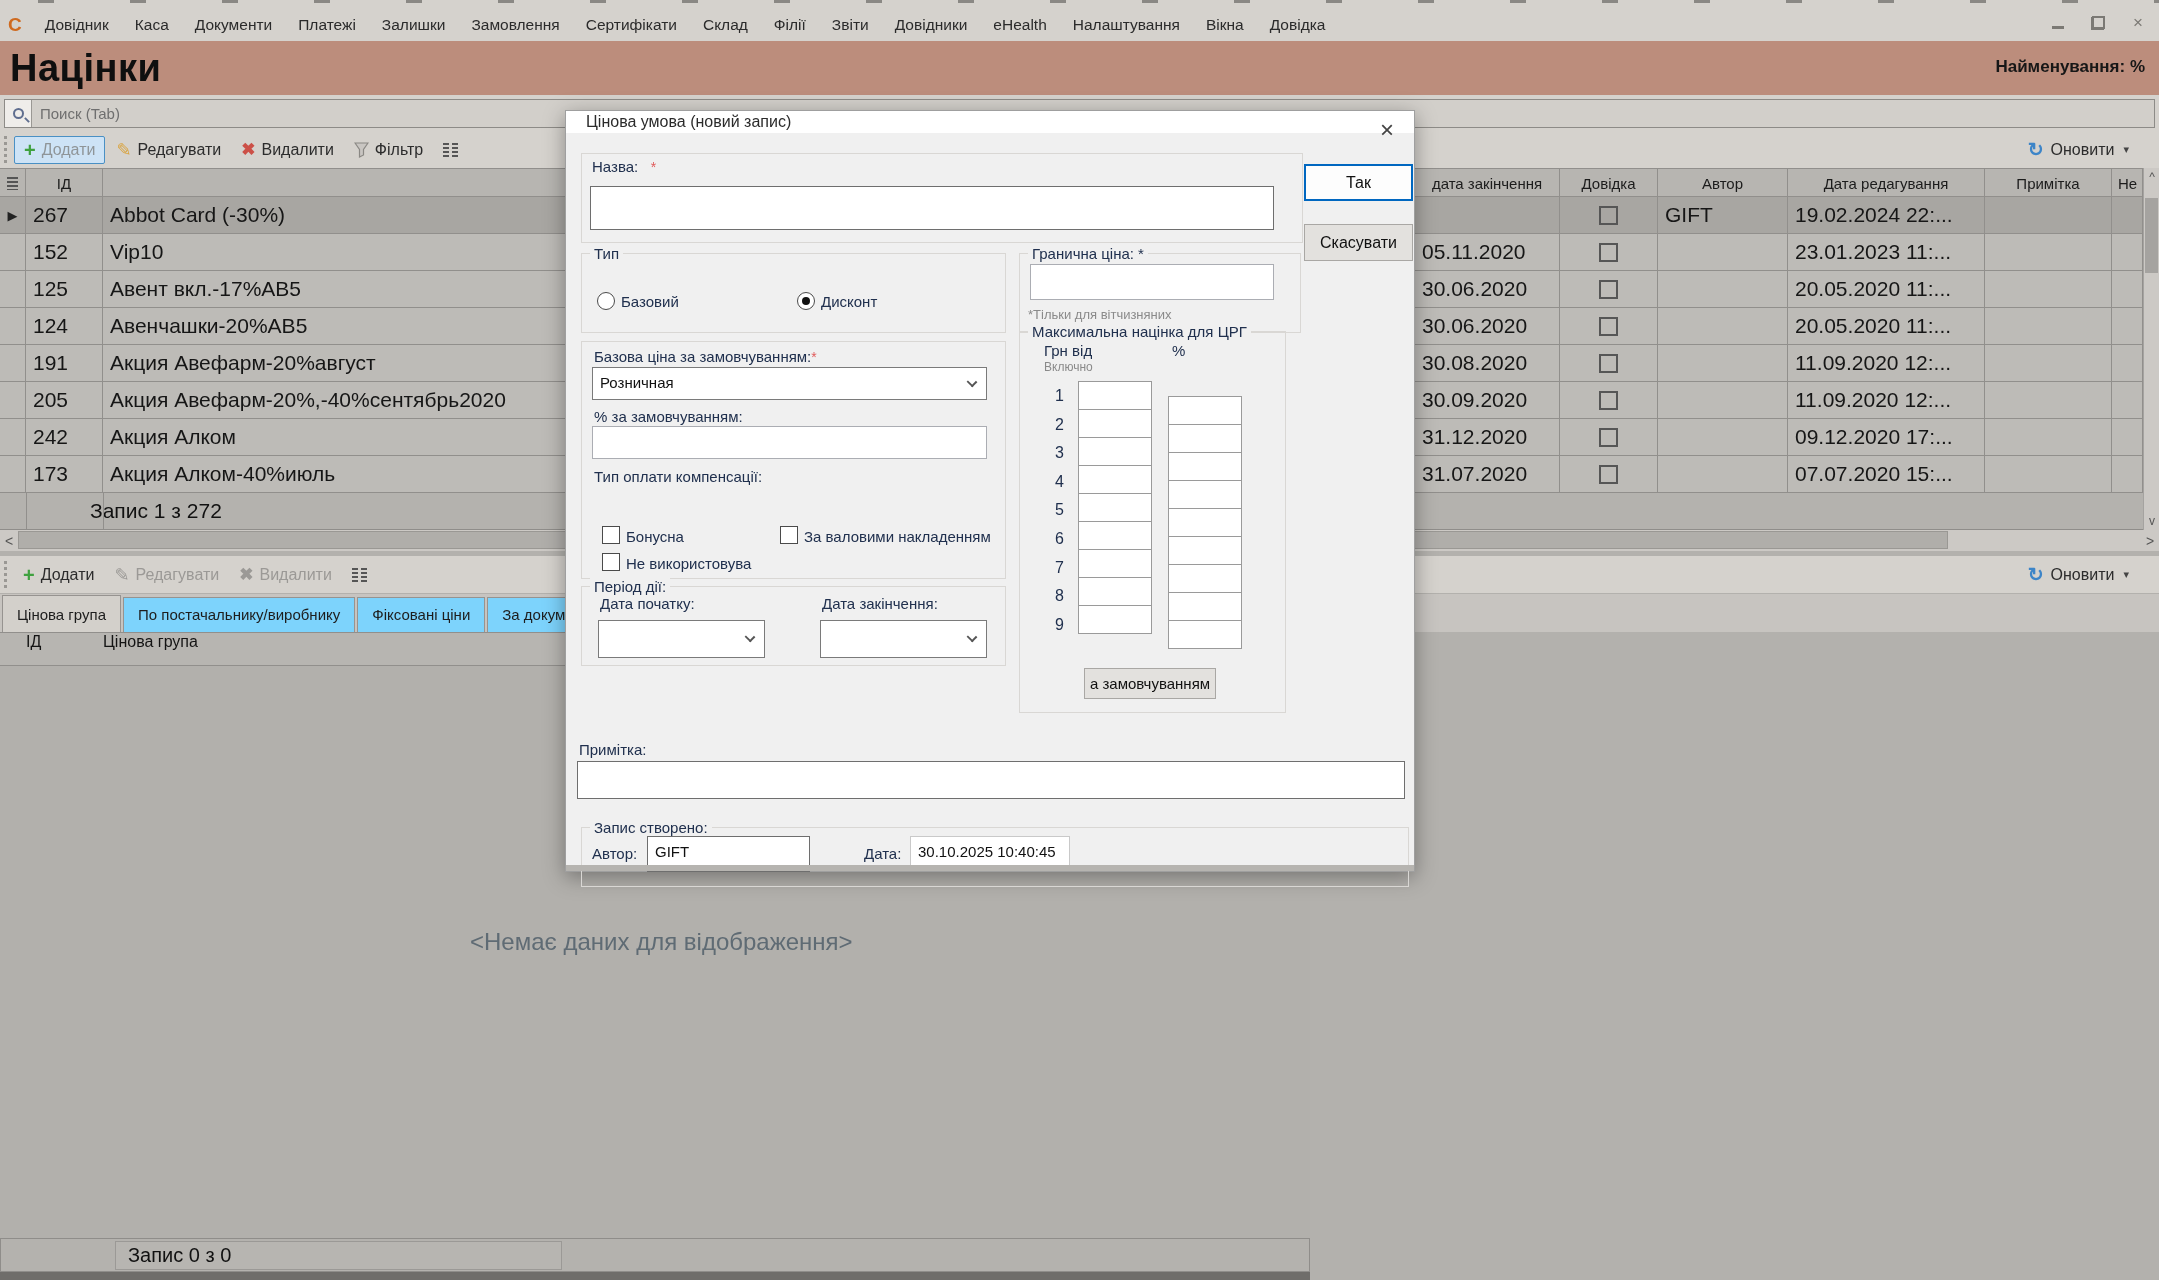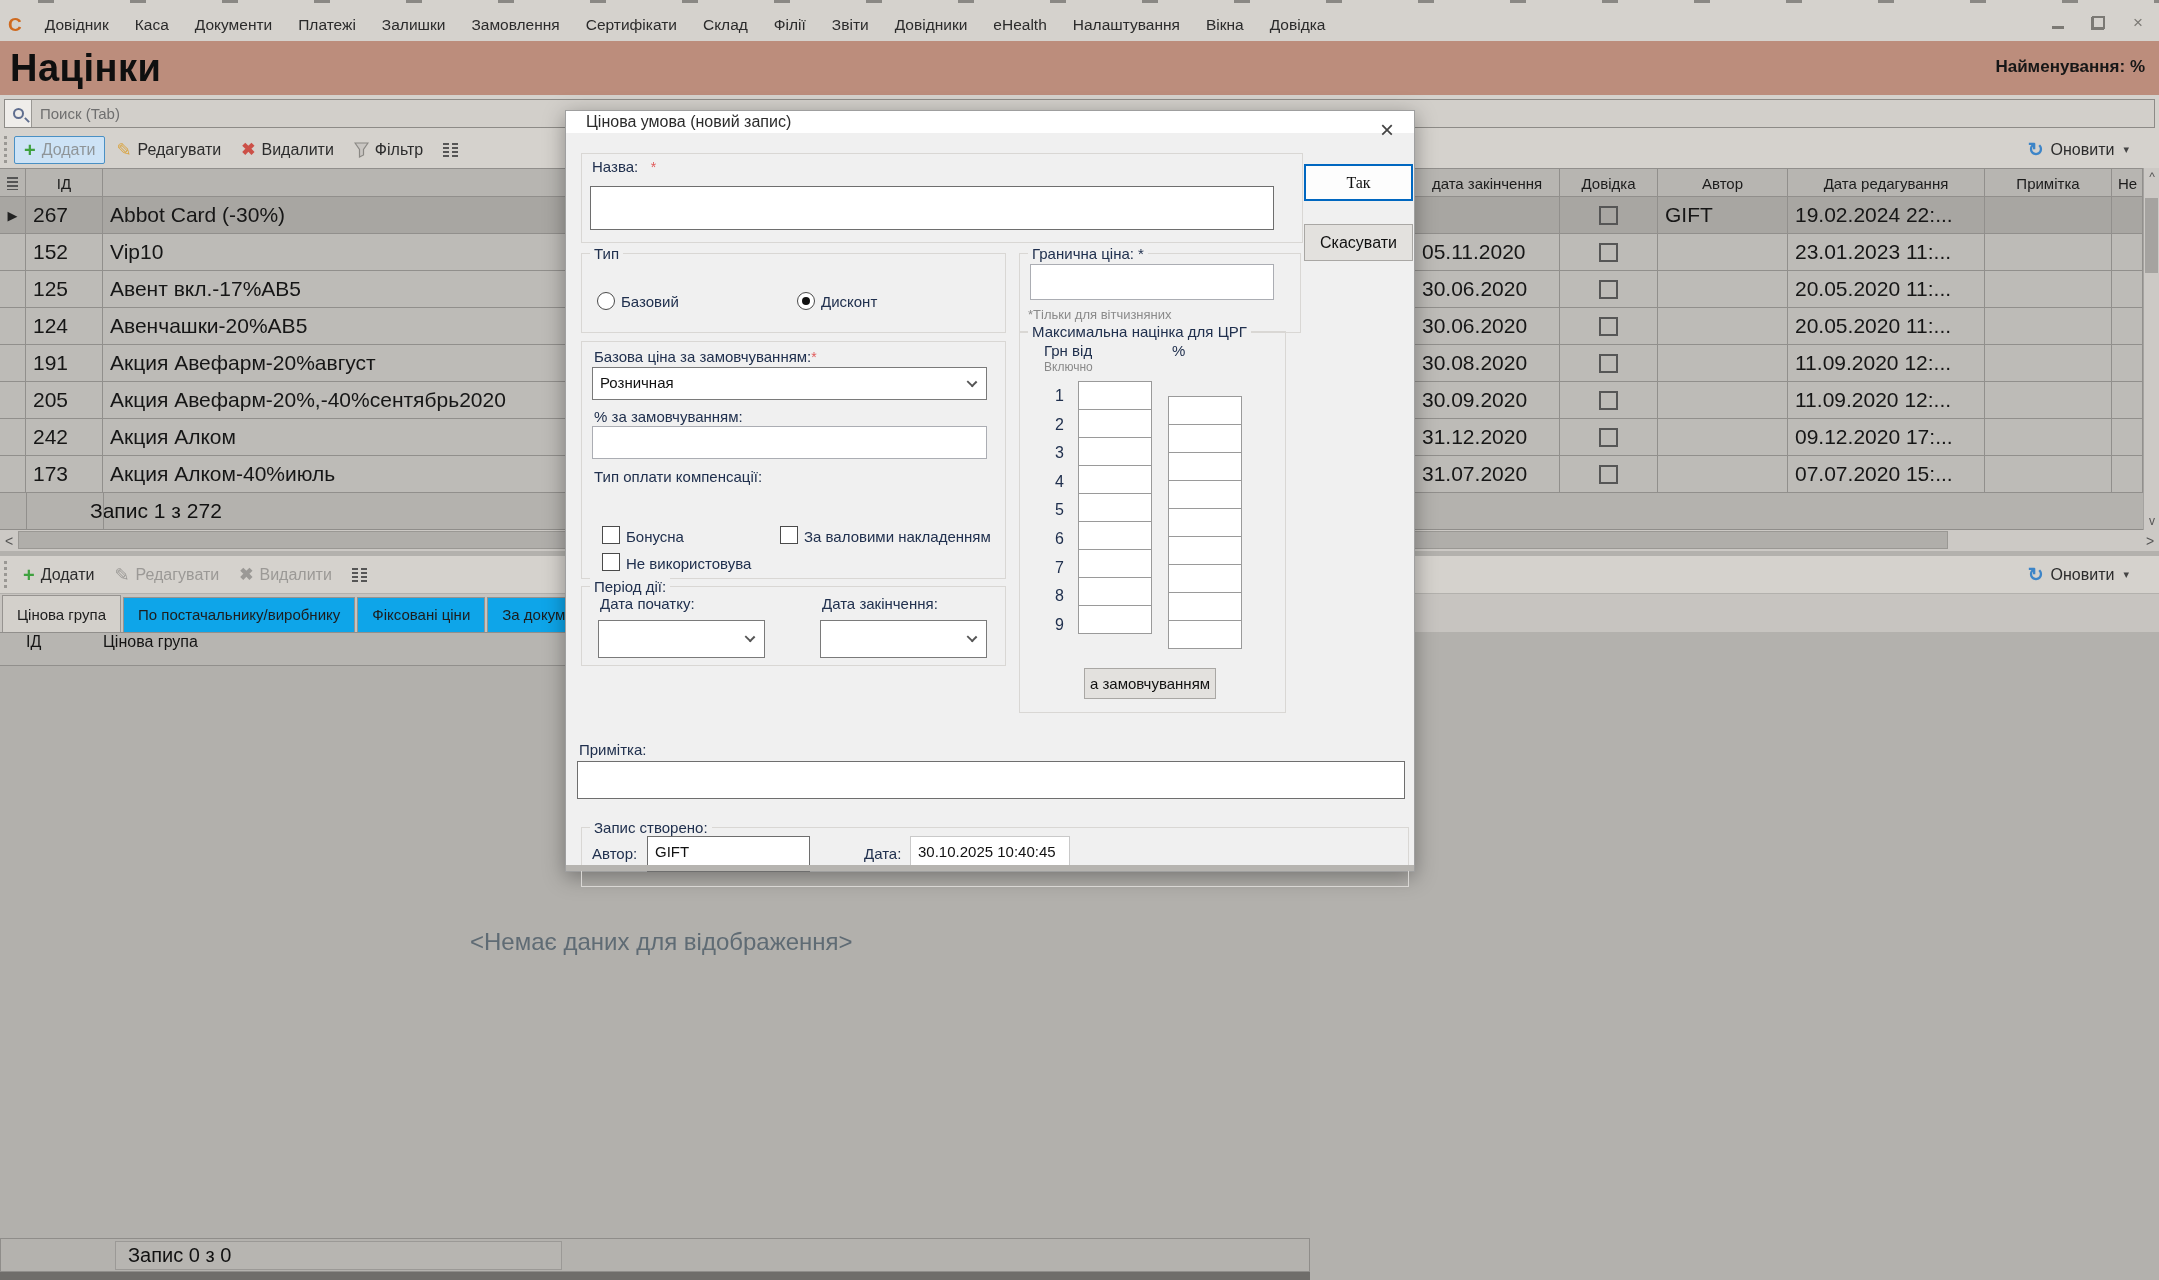--- a/index.html
+++ b/index.html
@@ -70,21 +70,21 @@
 
   .vscroll { position:absolute; left:2143px; top:168px; width:16px; height:362px; background:#ccc9c5; border-left:1px solid #a5a3a0; }
   .vthumb { position:absolute; left:1px; top:30px; width:13px; height:75px; background:#a5a3a0; }
   .sarrow { position:absolute; left:0; width:16px; height:18px; display:flex; align-items:center; justify-content:center; font-size:12px; color:#555; }
   .hscroll { position:absolute; left:0; top:530px; width:2159px; height:21px; background:#ccc9c5; }
   .hthumb { position:absolute; left:18px; top:1px; width:1930px; height:18px; background:#b0aeaa; border:1px solid #9a9894; }
   .harrow { position:absolute; top:0; width:18px; height:21px; display:flex; align-items:center; justify-content:center; font-size:14px; color:#555; }
 
   
   .tabsbar { position:absolute; left:0; top:594px; width:2159px; height:38px; background:#c7c4c0; display:flex; align-items:flex-end; padding-left:2px; }
-  .tab { font-size:15px; color:#1d1d1d; padding:8px 14px 9px; background:#0ea5e9; border:1px solid #969390; border-bottom:none; margin-right:2px; white-space:nowrap; }
+  .tab { font-size:15px; color:#1d1d1d; padding:8px 14px 9px; background:#7dd3fc; border:1px solid #969390; border-bottom:none; margin-right:2px; white-space:nowrap; }
   .tab.active { background:#d3d0cb; padding-top:10px; }
   .grid2-head { position:absolute; left:0; top:632px; width:1310px; height:34px; background:#b7b5b1; border-top:1px solid #918f8c; border-bottom:1px solid #918f8c; display:grid; grid-template-columns:26px 77px 497px 1fr; }
   .grid2-head .hc { height:33px; }
   .pane2 { position:absolute; left:0; top:666px; width:1310px; height:572px; background:#b2b0ac; }
   .empty-msg { position:absolute; left:470px; top:262px; font-size:24px; color:#5f6b74; }
   .footer2 { position:absolute; left:0; top:1238px; width:1310px; height:34px; background:#b4b2ae; border:1px solid #8f8d8a; }
   .footer2-panel { position:absolute; left:74px; top:2px; width:447px; height:29px; background:#b7b5b1; border:1px solid #9b9996; display:flex; align-items:center;margin-left:40px; }
   .footer2-text { margin-left:12px; font-size:20px; color:#111; }
   .darkstrip { position:absolute; left:0; top:1272px; width:1310px; height:8px; background:#6f6d6a; }
 
@@ -100,21 +100,21 @@
   .dinput { position:absolute; background:#fff; border:1px solid #abadb3; }
   .dinput.dark { border:1px solid #6e6e6e; }
   .dinput.thin { border:1px solid #c9c9c9; }
   .dinput-text { font-size:15px; color:#111; padding:6px 0 0 7px; font-family:"Liberation Sans",sans-serif; }
   .combo { position:absolute; background:#fff; border:1px solid #7a7a7a; }
   .combo .val { position:absolute; left:7px; top:6px; font-size:15px; color:#111; white-space:nowrap; }
   .combo .val.hl { background:#0078d7; color:#fff; padding:0 2px; left:5px; }
   .chev { position:absolute; right:10px; top:10px; width:8px; height:8px; border-right:2px solid #555; border-bottom:2px solid #555; transform:rotate(45deg) scale(1,0.9); transform-origin:center; }
   .chev.small { top:12px; }
   .dbtn { position:absolute; display:flex; align-items:center; justify-content:center; font-size:16px; color:#111; background:#e3e1de; border:1px solid #a9a7a4; }
-  .dbtn.default { background:#fdfdfd; border:2px solid #0067c0;font-family:Liberation Serif, serif; }
+  .dbtn.default { background:#fdfdfd; border:2px solid #0067c0; }
   .radio { position:absolute; width:18px; height:18px; border:1px solid #4a4a4a; border-radius:50%; background:#fff; }
   .radio.on::after { content:""; position:absolute; left:4px; top:4px; width:8px; height:8px; border-radius:50%; background:#111; }
   .dcheck { position:absolute; width:18px; height:18px; border:1px solid #4a4a4a; background:#fff; }
   .dlg-sep { position:absolute; left:0; bottom:0; width:100%; height:6px; background:#b6b4b0; }
   .mark-row { font-size:16px; color:#20304e; text-align:right; width:30px; height:28.6px; line-height:28.6px; }
   .mbox { width:74px; height:29px; background:#fff; border:1px solid #9a9a9a; margin-top:-1px; }
   .clipw { overflow:hidden; white-space:nowrap; }
 </style>
 </head>
 <body>

